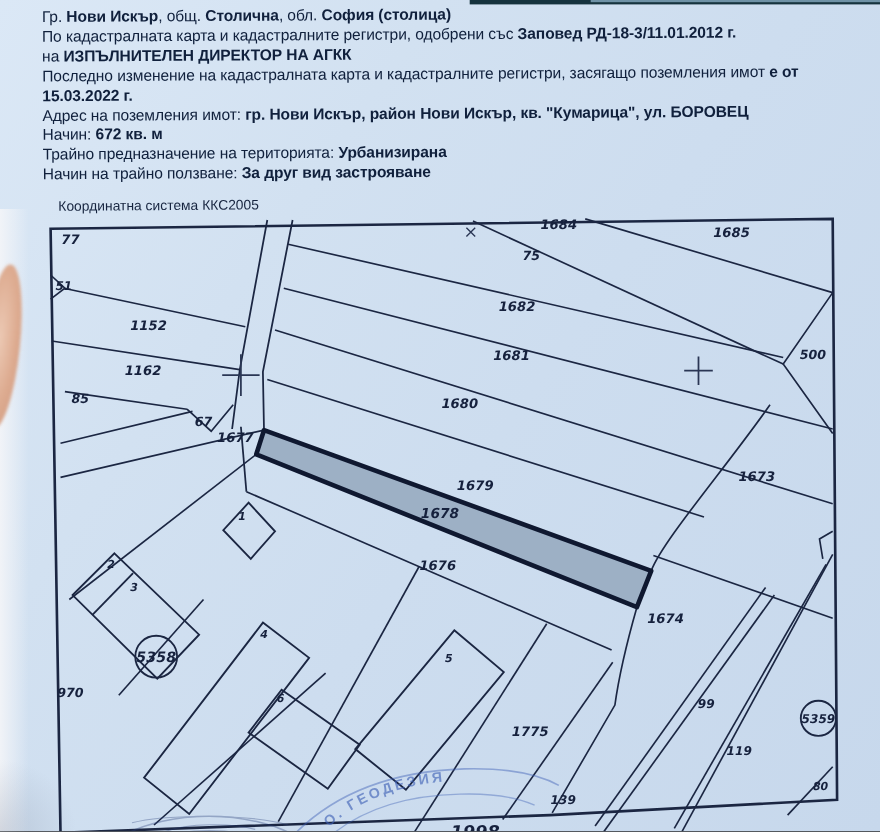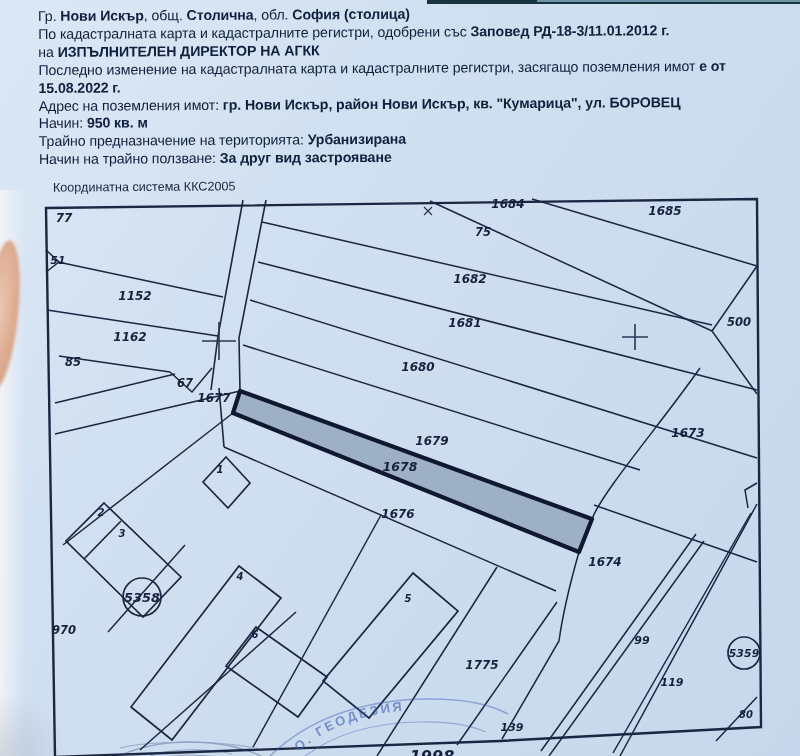--- a/index.html
+++ b/index.html
@@ -44,23 +44,23 @@
   <div class="top-edge2"></div>
   <div class="paper-edge"></div>
   <div class="finger"></div>
   <div class="corner-shade"></div>
 
   <div class="header" id="header-lines">
       <div><span>Гр. </span><span class="b">Нови Искър</span><span>, общ. </span><span class="b">Столична</span><span>, обл. </span><span class="b">София (столица)</span></div>
       <div><span>По кадастралната карта и кадастралните регистри, одобрени със </span><span class="b">Заповед РД-18-3/11.01.2012 г.</span></div>
       <div><span>на </span><span class="b">ИЗПЪЛНИТЕЛЕН ДИРЕКТОР НА АГКК</span></div>
       <div><span>Последно изменение на кадастралната карта и кадастралните регистри, засягащо поземления имот </span><span class="b">е от</span></div>
-      <div><span class="b">15.08.2022 г.</span></div>
+      <div><span class="b">15.03.2022 г.</span></div>
       <div><span>Адрес на поземления имот: </span><span class="b">гр. Нови Искър, район Нови Искър, кв. "Кумарица", ул. БОРОВЕЦ</span></div>
-      <div><span>Начин: </span><span class="b">950 кв. м</span></div>
+      <div><span>Начин: </span><span class="b">672 кв. м</span></div>
       <div><span>Трайно предназначение на територията: </span><span class="b">Урбанизирана</span></div>
       <div><span>Начин на трайно ползване: </span><span class="b">За друг вид застрояване</span></div>
     </div>
 
   <div class="coordsys">Координатна система ККС2005</div>
 
   <svg style="position:absolute;left:0;top:0" width="800" height="756" viewBox="0 0 800 756">
 
     <path d="M46,208 L757,199 L761,727 L500,741 L55,757 Z" fill="none" stroke="#1b2642" stroke-width="2.4"></path>
 

